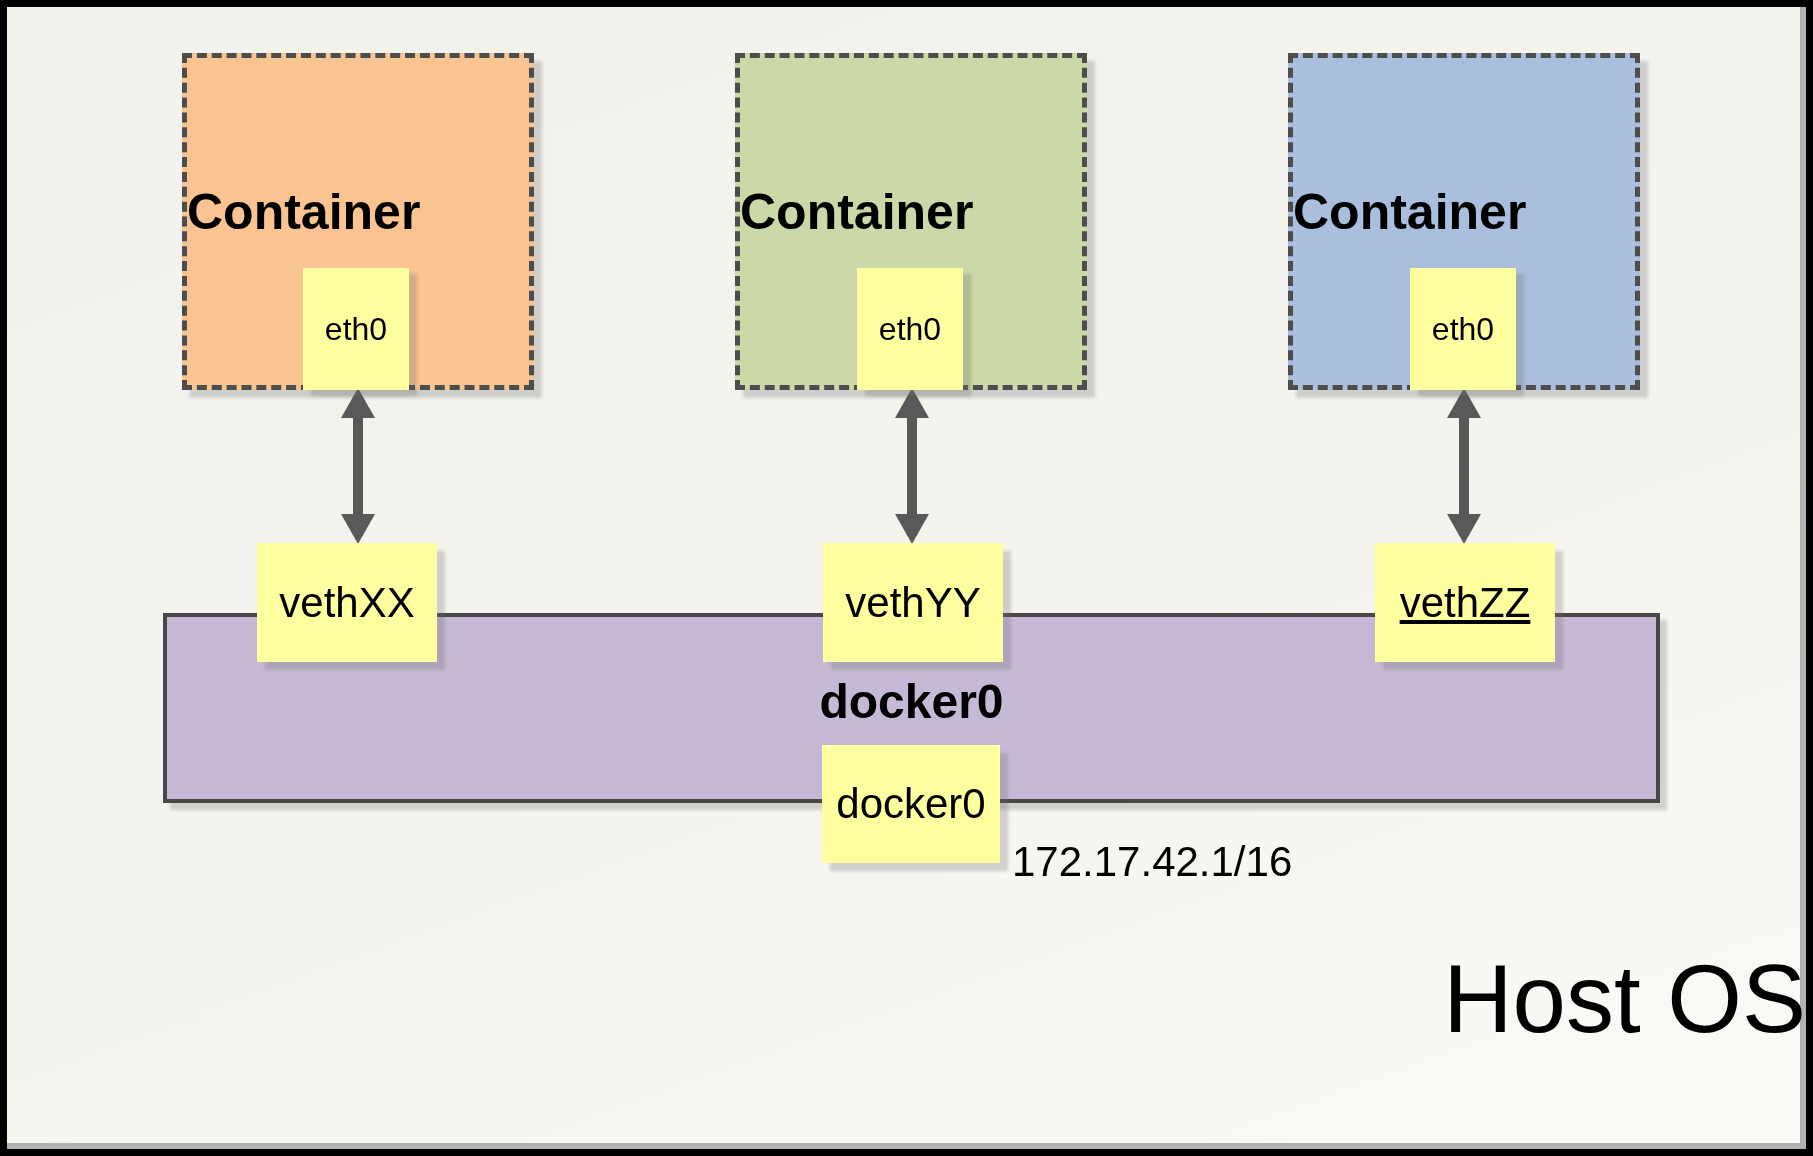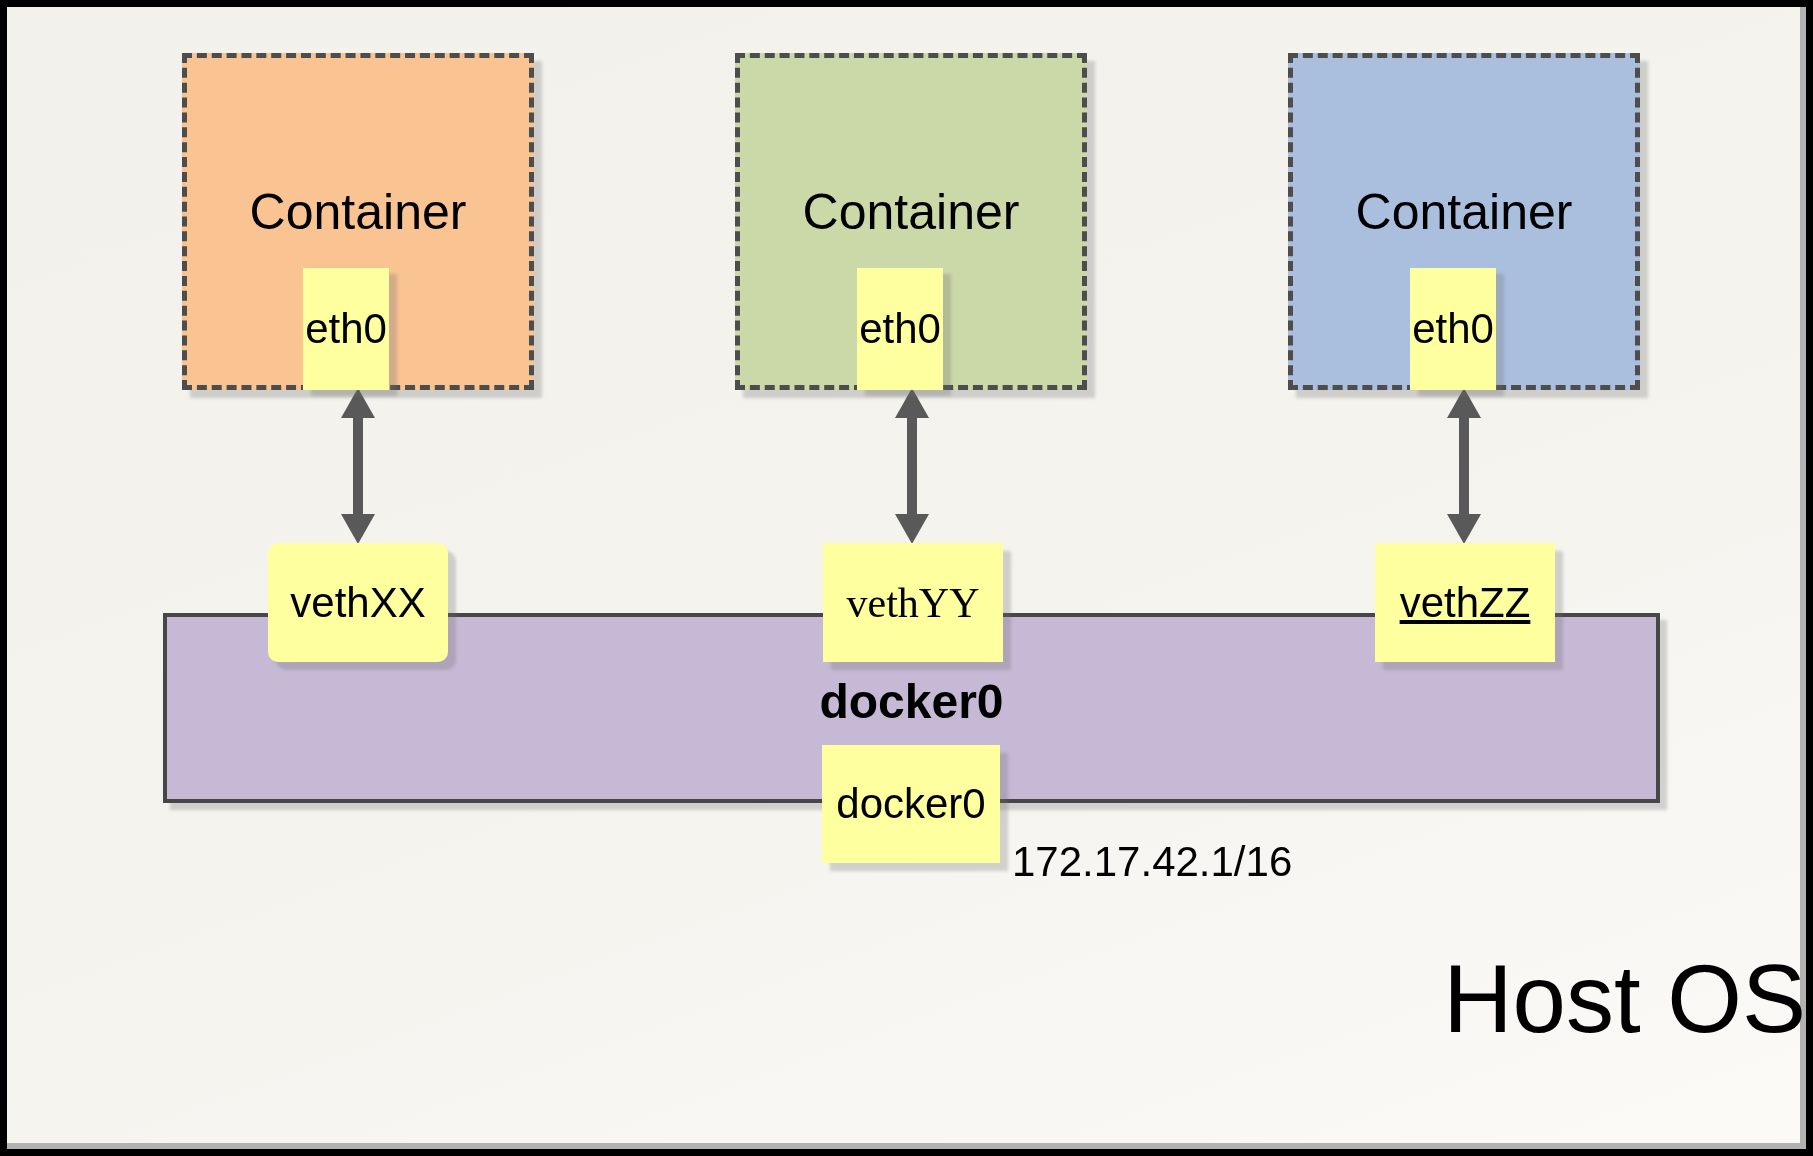--- a/index.html
+++ b/index.html
@@ -35,37 +35,37 @@
     box-sizing: border-box;
     box-shadow: 8px 8px 3px rgba(110,110,110,0.28);
   }
   .container-box.c1 { left: 175px; }
   .container-box.c2 { left: 728px; }
   .container-box.c3 { left: 1281px; }
   .container-title {
     position: absolute;
     left: 0; right: 0;
     top: 129px;
-    text-align: center;
+    text-align: left;
     font-size: 50px;
     line-height: 1;
-    font-weight: normal;
+    font-weight: bold;
     color: #000;
   }
 
   
   .iface-box {
     position: absolute;
-    width: 86px;
+    width: 106px;
     height: 122px;
     top: 261px;
     display: flex;
     align-items: center;
     justify-content: center;
-    font-size: 42px;
+    font-size: 32px;
     color: #000;
     box-shadow: 8px 6px 3px rgba(110,110,110,0.28);
     z-index: 4;
   }
   .iface-box.e1 { left: 296px; }
   .iface-box.e2 { left: 850px; }
   .iface-box.e3 { left: 1403px; }
 
   
   .arrow {
@@ -109,22 +109,22 @@
     height: 119px;
     top: 536px;
     display: flex;
     align-items: center;
     justify-content: center;
     font-size: 42px;
     color: #000;
     box-shadow: 8px 8px 3px rgba(110,110,110,0.28);
     z-index: 3;
   }
-  .veth-box.v1 { left: 261px; border-radius: 10px; }
-  .veth-box.v2 { left: 816px; font-family: Liberation Serif, serif; }
+  .veth-box.v1 { left: 250px; }
+  .veth-box.v2 { left: 816px; }
   .veth-box.v3 { left: 1368px; }
 
   
   .docker0-box {
     position: absolute;
     left: 815px;
     top: 738px;
     width: 178px;
     height: 118px;
     display: flex;

